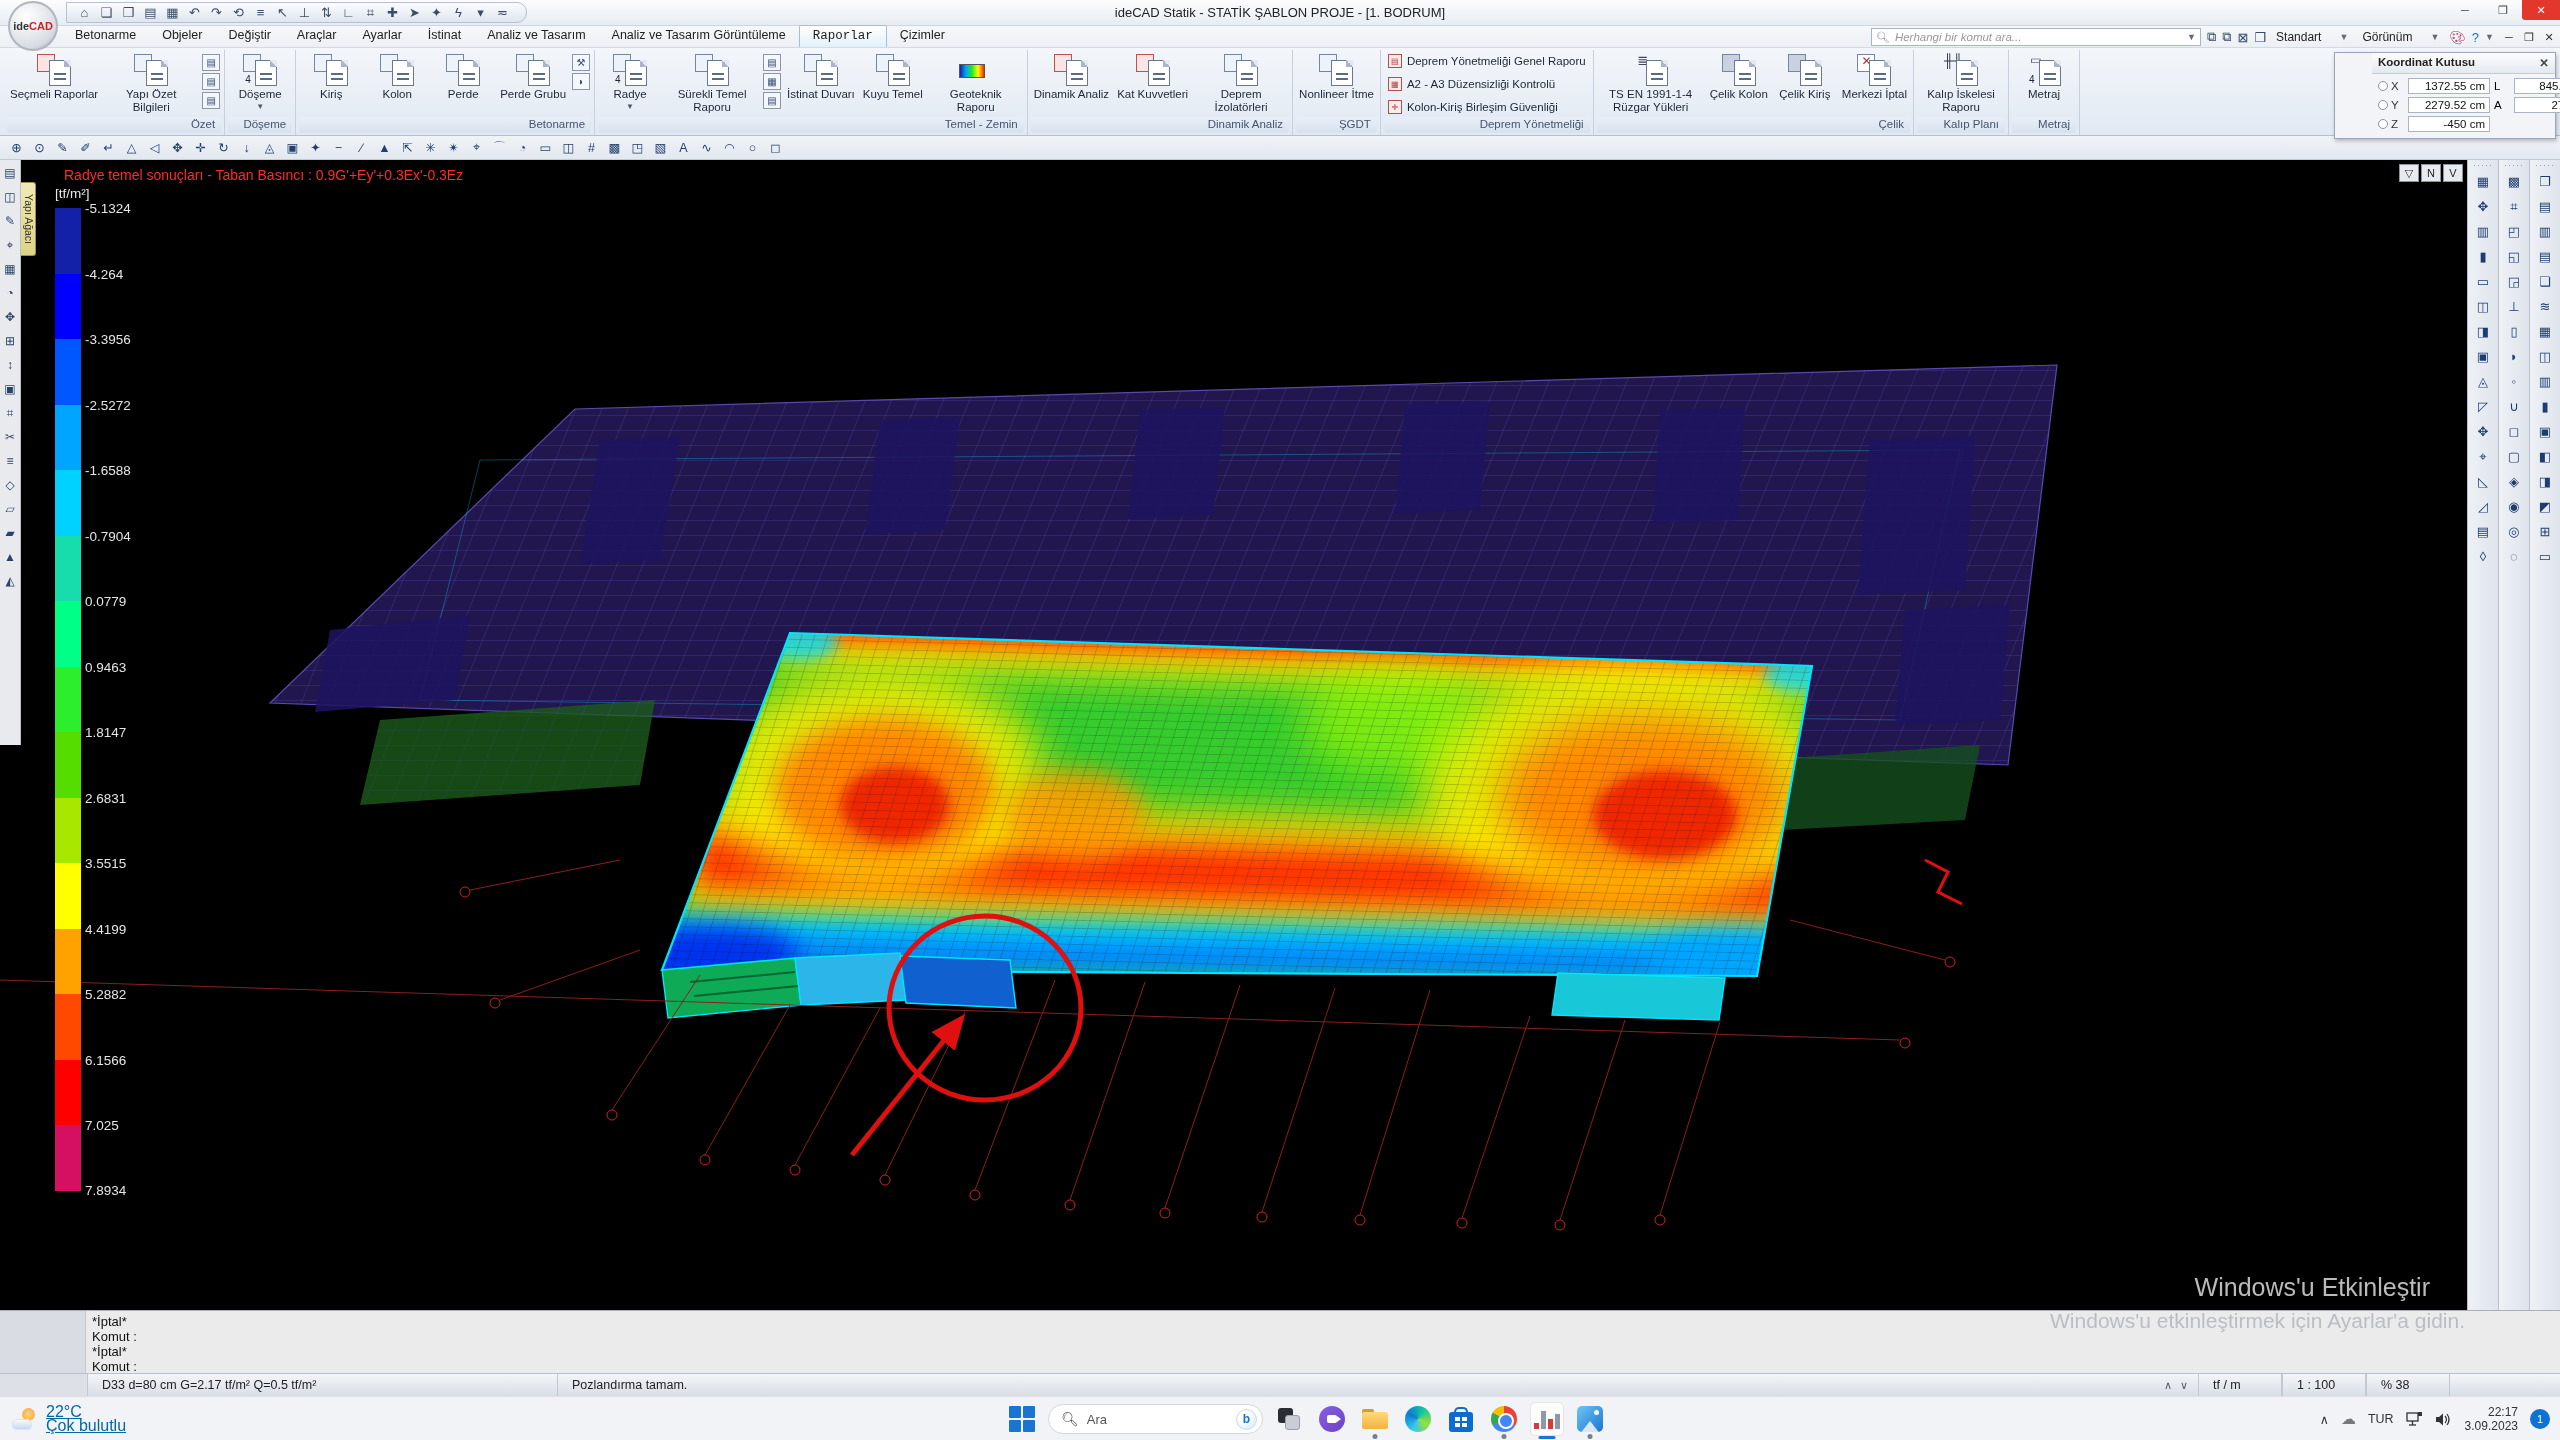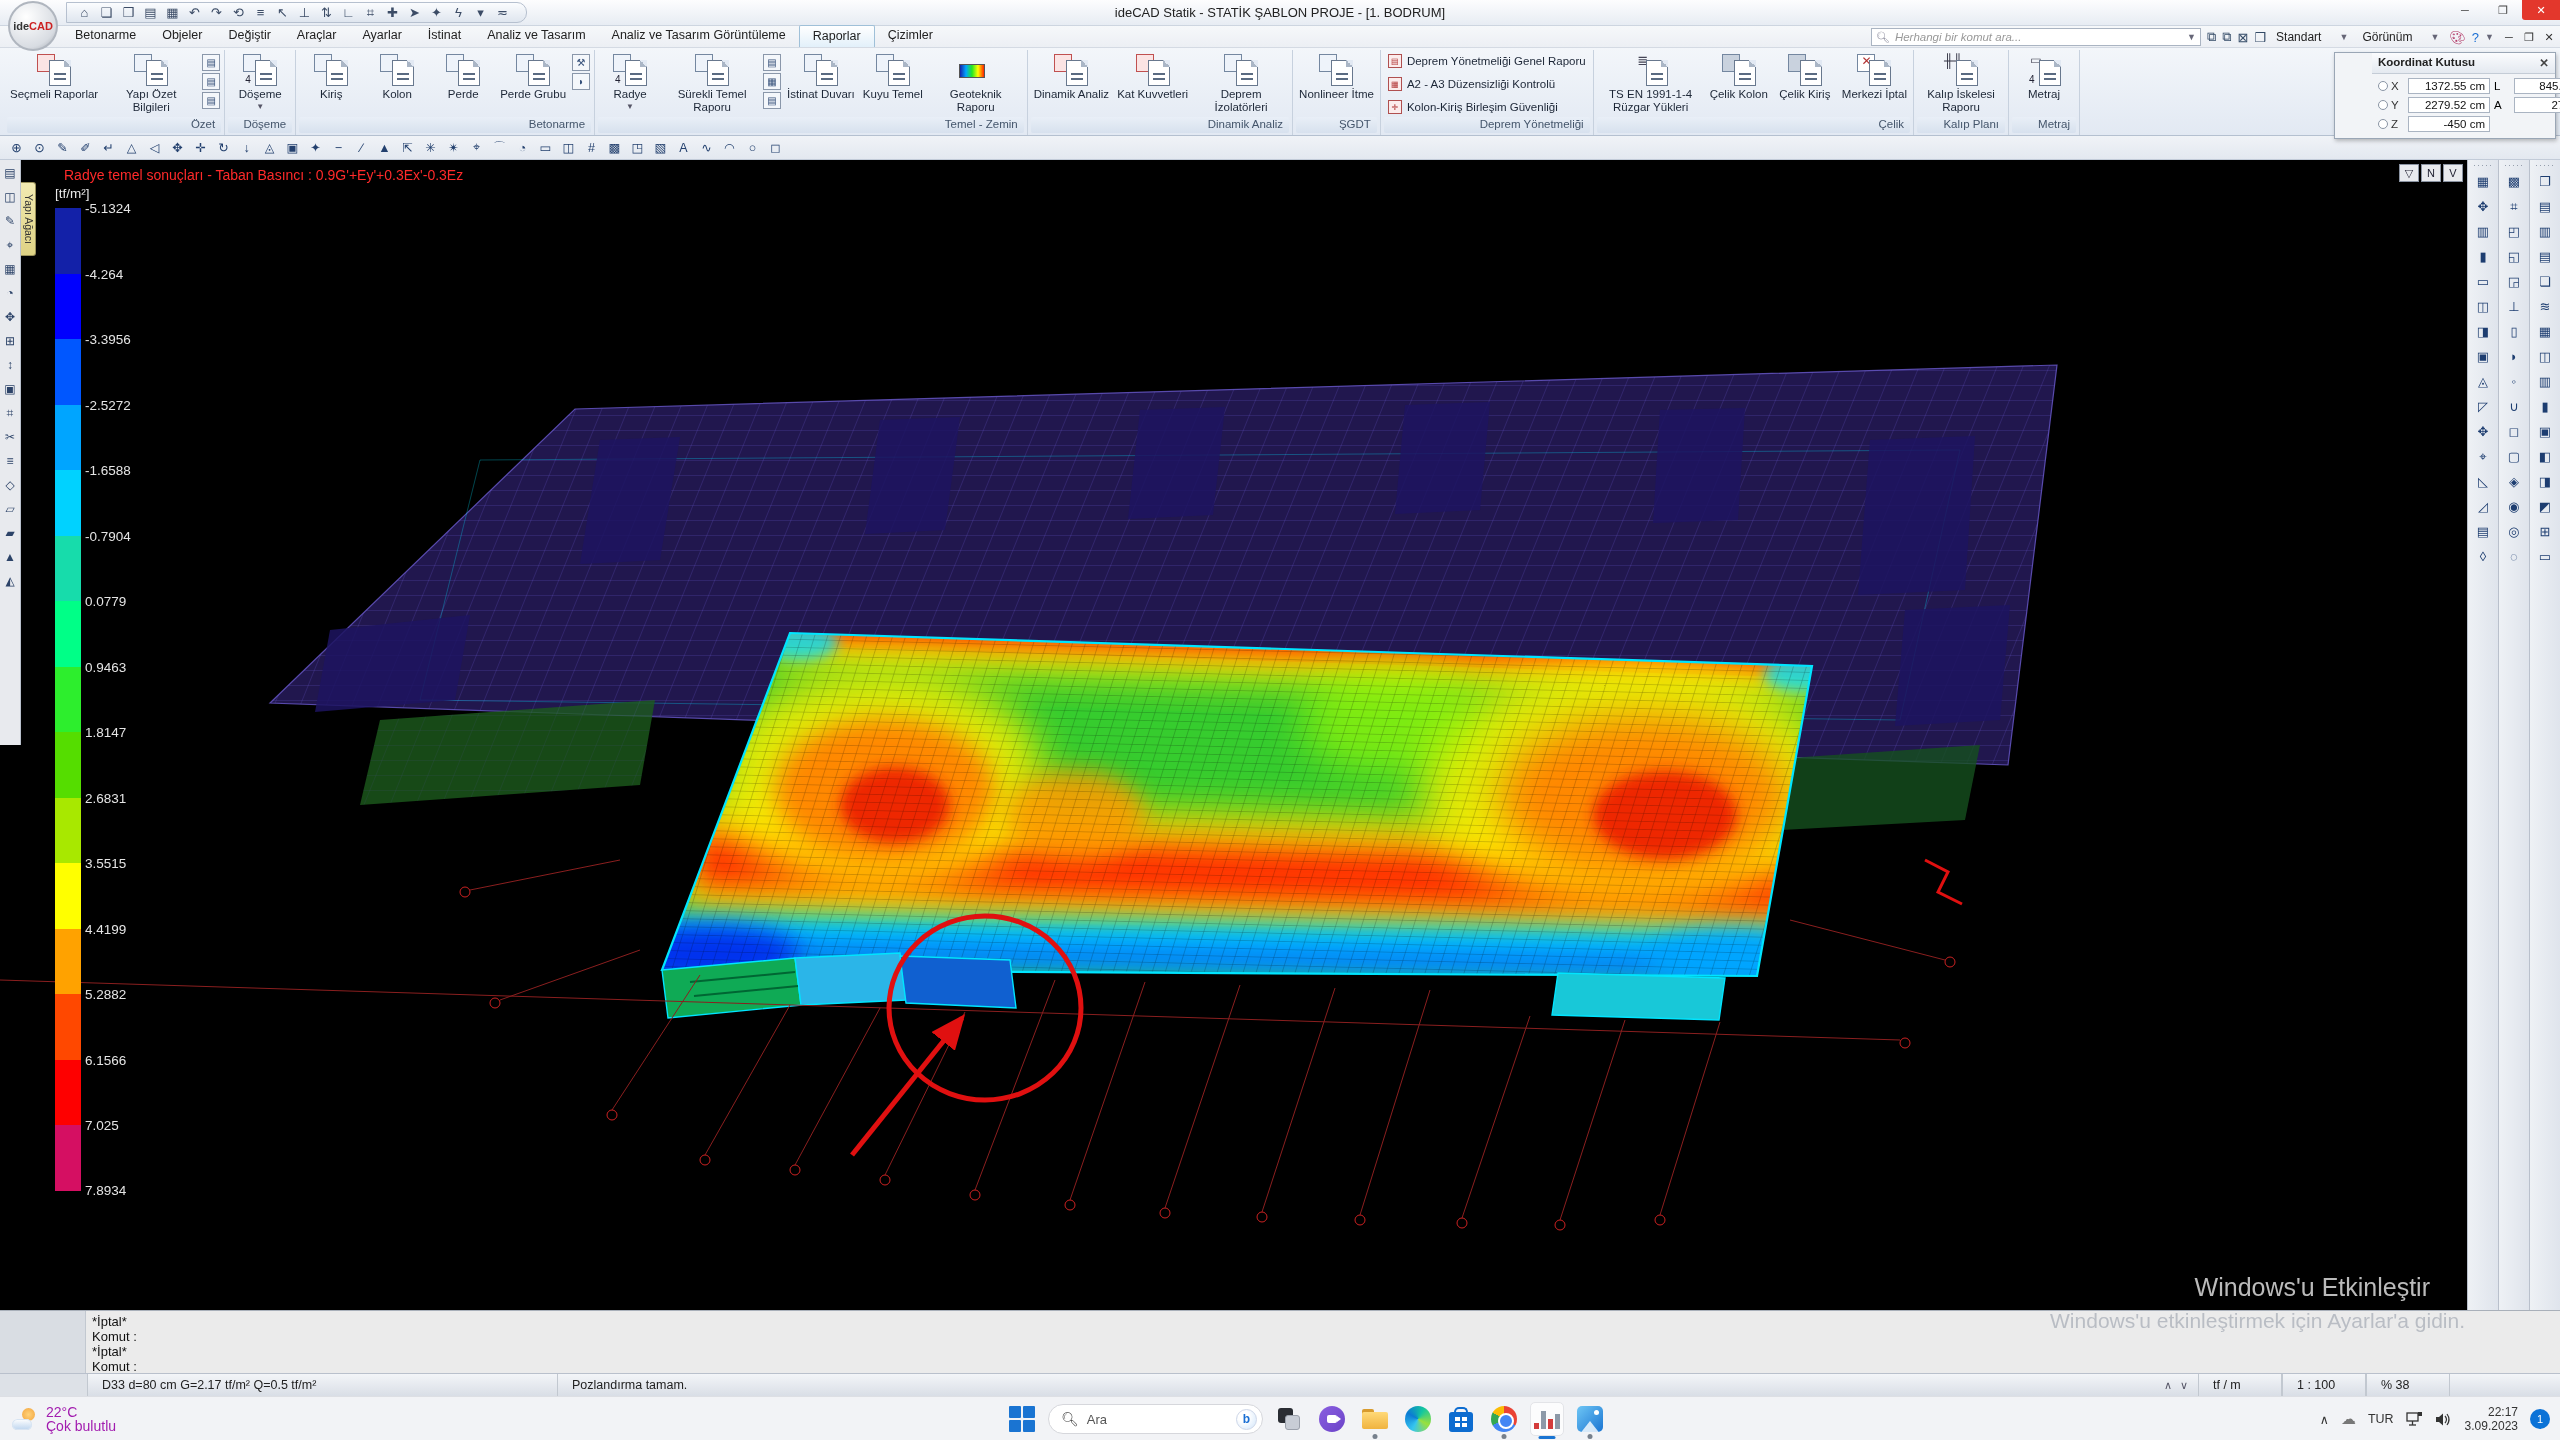--- a/index.html
+++ b/index.html
@@ -24,21 +24,21 @@
   .win-controls { position:absolute; right:0; top:0; display:flex; height:20px; z-index:70; }
   .win-controls .wb { width:38px; height:20px; display:flex; align-items:center; justify-content:center;
                       font-size:11px; color:#444; }
   .win-controls .wb.close { background:#e3372c; color:#fff; border-radius:0 0 0 3px; }
 
   
   .menubar { height:22px; background:linear-gradient(#f6f8fa,#eceff4); border-bottom:1px solid #d4dae3;
              display:flex; align-items:flex-end; padding-left:62px; position:relative; }
   .mtab { font-size:12.5px; color:#222; padding:3px 13px 4px; cursor:default; }
   .mtab.active { background:linear-gradient(#ffffff,#e2f0fa); border:1px solid #9fc0d8; border-bottom:none;
-                 border-radius:2px 2px 0 0; }
+                 border-radius:2px 2px 0 0;font-family:Liberation Mono, monospace; }
   .menu-right { position:absolute; right:2px; top:1px; display:flex; align-items:center; gap:6px; height:20px; }
   .cmd-search { width:330px; height:18px; background:#fff; border:1px solid #aab4c2; display:flex;
                 align-items:center; padding:0 4px; gap:5px; }
   .cmd-search .mag { color:#889; font-size:11px; }
   .cmd-search .ph { font-size:11.5px; color:#999; font-style:italic; flex:1; }
   .dd-caret { color:#667; font-size:9px; }
   .mi-glyph { font-size:13px; color:#334a66; }
   .mini-select { display:flex; align-items:center; gap:18px; font-size:12px; color:#222; padding:0 4px; }
   .mdi-controls { display:flex; gap:2px; }
   .mdi-controls span { width:18px; text-align:center; font-size:11px; color:#333; }
@@ -136,21 +136,21 @@
 
   
   .taskbar { height:44px; background:#f2f3f6; border-top:1px solid #dddfe4; position:relative;
              display:flex; align-items:center; }
   .weather { display:flex; align-items:center; gap:8px; padding-left:12px; }
   .wicon { position:relative; width:26px; height:22px; }
   .wsun { position:absolute; left:10px; top:0; width:13px; height:13px; border-radius:50%;
           background:radial-gradient(#ffd27a,#f2a33c); }
   .wcloud { position:absolute; left:0; bottom:0; width:20px; height:11px; border-radius:7px;
             background:linear-gradient(#ffffff,#bcd4ee); box-shadow:0 0 0 1px #d8e4f2 inset; }
-  .wtext { font-size:14px; color:#a21caf; line-height:14px; }
+  .wtext { font-size:16px; color:#0369a1; line-height:14px;text-decoration:underline; }
   .tb-center { position:absolute; left:1005px; top:0; height:44px; display:flex; align-items:center; gap:9px; }
   .start { width:26px; height:26px; display:grid; grid-template-columns:12px 12px; grid-template-rows:12px 12px;
            gap:2px; }
   .start span { background:#1a74d2; border-radius:1px; }
   .searchpill { width:215px; height:30px; border-radius:15px; background:#fff; border:1px solid #d6d7dc;
                 display:flex; align-items:center; padding:0 5px 0 12px; gap:8px; }
   .searchpill .mag { color:#444; font-size:14px; }
   .searchpill .ph { flex:1; color:#555; font-size:13px; }
   .bing { width:21px; height:21px; border-radius:50%; border:1px solid #cdd6e8;
           background:radial-gradient(circle at 35% 35%, #fff 30%, #cfe4fa); color:#1a6fd4; font-size:12px;

